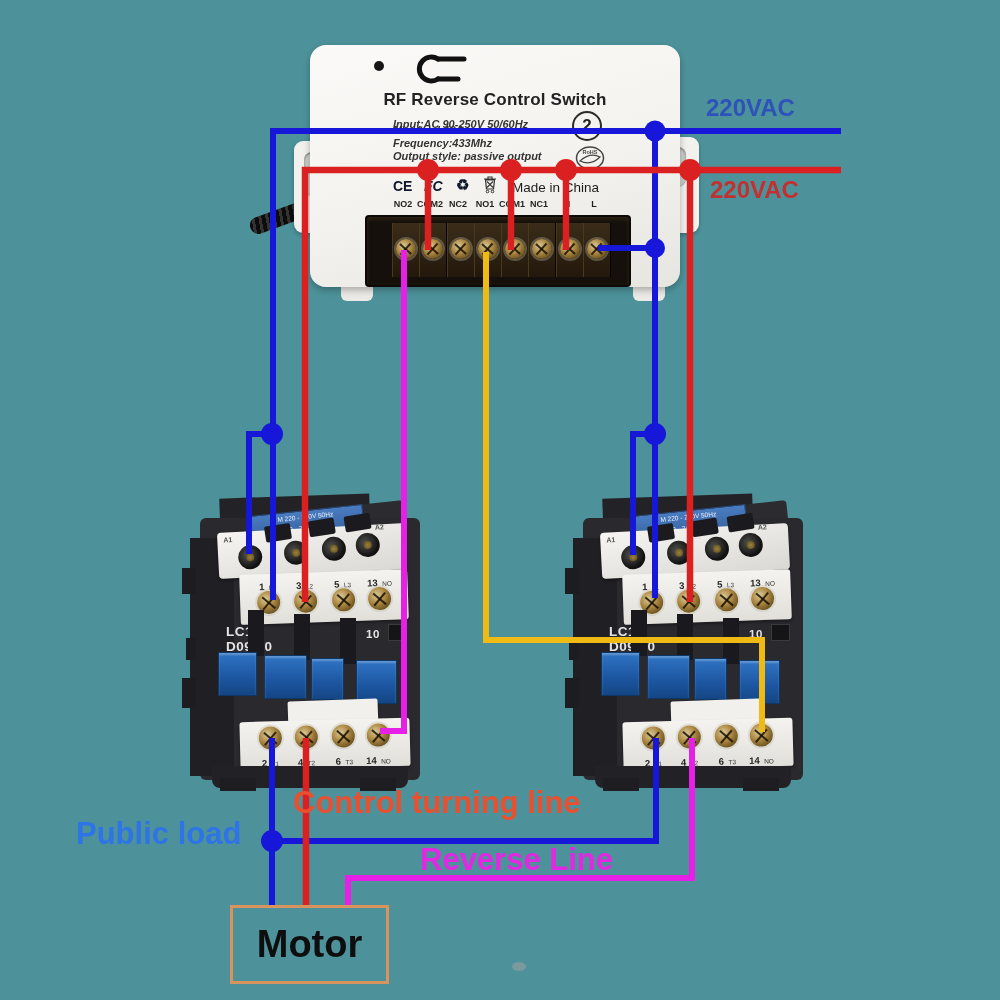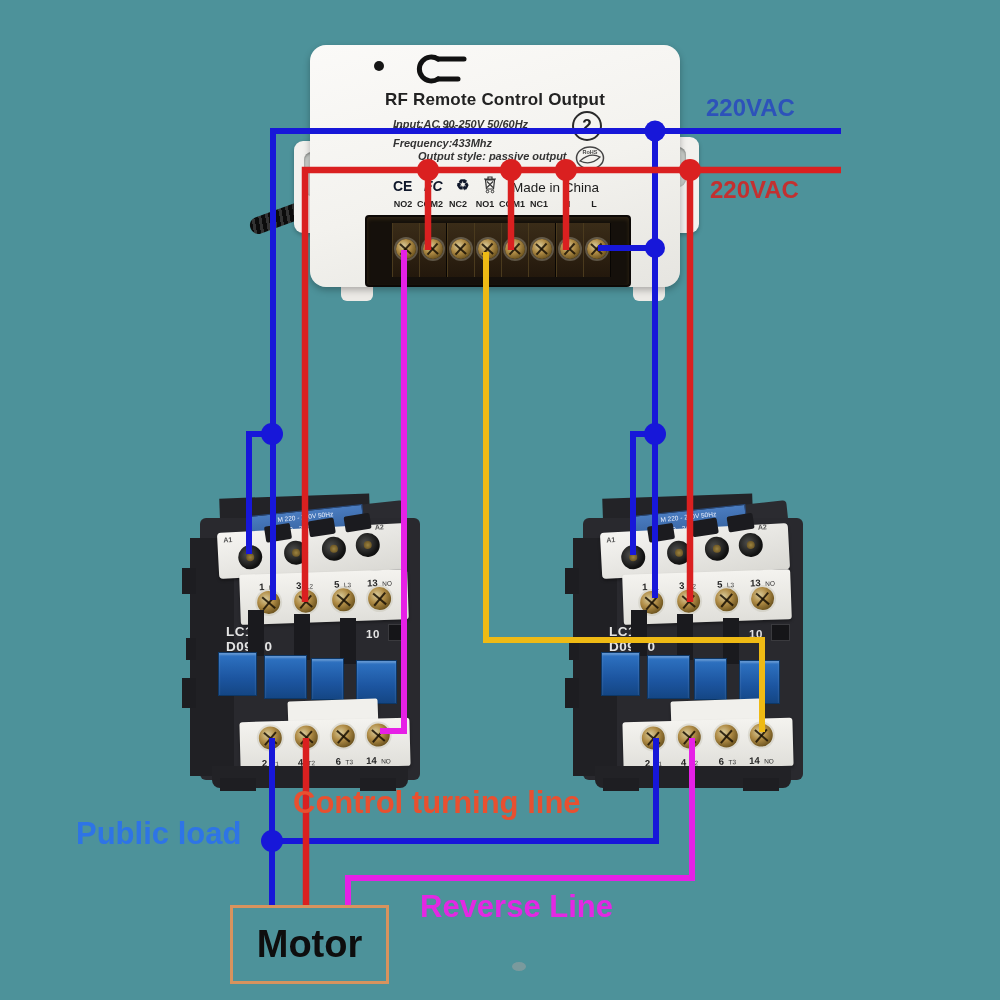--- a/index.html
+++ b/index.html
@@ -95,25 +95,25 @@
 <div class="abs rf-tab" style="left:341px;top:284px;width:32px;height:17px;"></div>
 <div class="abs rf-tab" style="left:633px;top:284px;width:32px;height:17px;"></div>
 
 <div class="abs rf-body"></div>
 <div class="abs led"></div>
 <svg class="icon" style="left:406px;top:48px;" width="64" height="42" viewBox="0 0 64 42">
   <path d="M32,11 A12,12 0 1 0 32,31" fill="none" stroke="#111" stroke-width="5" stroke-linecap="round"></path>
   <path d="M32,11 H58" fill="none" stroke="#111" stroke-width="5" stroke-linecap="round"></path>
   <path d="M32,31 H52" fill="none" stroke="#111" stroke-width="5" stroke-linecap="round"></path>
 </svg>
-<div class="abs rf-title">RF Remote Control Output</div>
+<div class="abs rf-title">RF Reverse Control Switch</div>
 <div class="abs spec" style="top:118px;">Input:AC 90-250V 50/60Hz</div>
 <div class="abs spec" style="top:124px;">Max load:10A</div>
 <div class="abs spec" style="top:137px;">Frequency:433Mhz</div>
-<div class="abs spec" style="top:150px;margin-left:25px;">Output style: passive output</div>
+<div class="abs spec" style="top:150px;">Output style: passive output</div>
 <div class="abs badge2">2</div>
 <svg class="icon" style="left:574px;top:145px;" width="32" height="26" viewBox="0 0 32 26">
   <ellipse cx="16" cy="13" rx="13.5" ry="11" fill="none" stroke="#444" stroke-width="1.5"></ellipse>
   <path d="M6,16 Q16,7 26,12 Q17,21 6,16 Z" fill="none" stroke="#444" stroke-width="1.2"></path>
   <text x="16" y="9" text-anchor="middle" font-size="5.5" font-weight="bold" fill="#444">RoHS</text>
 </svg>
 <div class="abs cert" style="left:393px;top:178px;font-size:14px;">CE</div>
 <div class="abs cert" style="left:424px;top:178px;font-size:14px;font-style:italic;">FC</div>
 <div class="abs cert" style="left:456px;top:176px;font-size:15px;">♻</div>
 <svg class="icon" style="left:483px;top:175px;" width="14" height="19" viewBox="0 0 14 19">
@@ -316,14 +316,14 @@
   <circle cx="428" cy="170" r="11" fill="#da2020"></circle>
   <circle cx="511" cy="170" r="11" fill="#da2020"></circle>
   <circle cx="566" cy="170" r="11" fill="#da2020"></circle>
   <circle cx="690" cy="170" r="11" fill="#da2020"></circle>
 </svg>
 
 <div class="lbl" style="left:706px;top:94px;font-size:24px;color:#2d52ba;">220VAC</div>
 <div class="lbl" style="left:710px;top:176px;font-size:24px;color:#c33030;">220VAC</div>
 <div class="lbl" style="left:76px;top:816px;font-size:31px;color:#2e74e6;">Public load</div>
 <div class="lbl" style="left:293px;top:785px;font-size:31px;color:#e85030;">Control turning line</div>
-<div class="lbl" style="left:420px;top:889px;font-size:31px;color:#e328e3;">Reverse Line</div>
+<div class="lbl" style="left:420px;top:842px;font-size:31px;color:#e328e3;">Reverse Line</div>
 <div class="abs smudge"></div>
 
 </body></html>

